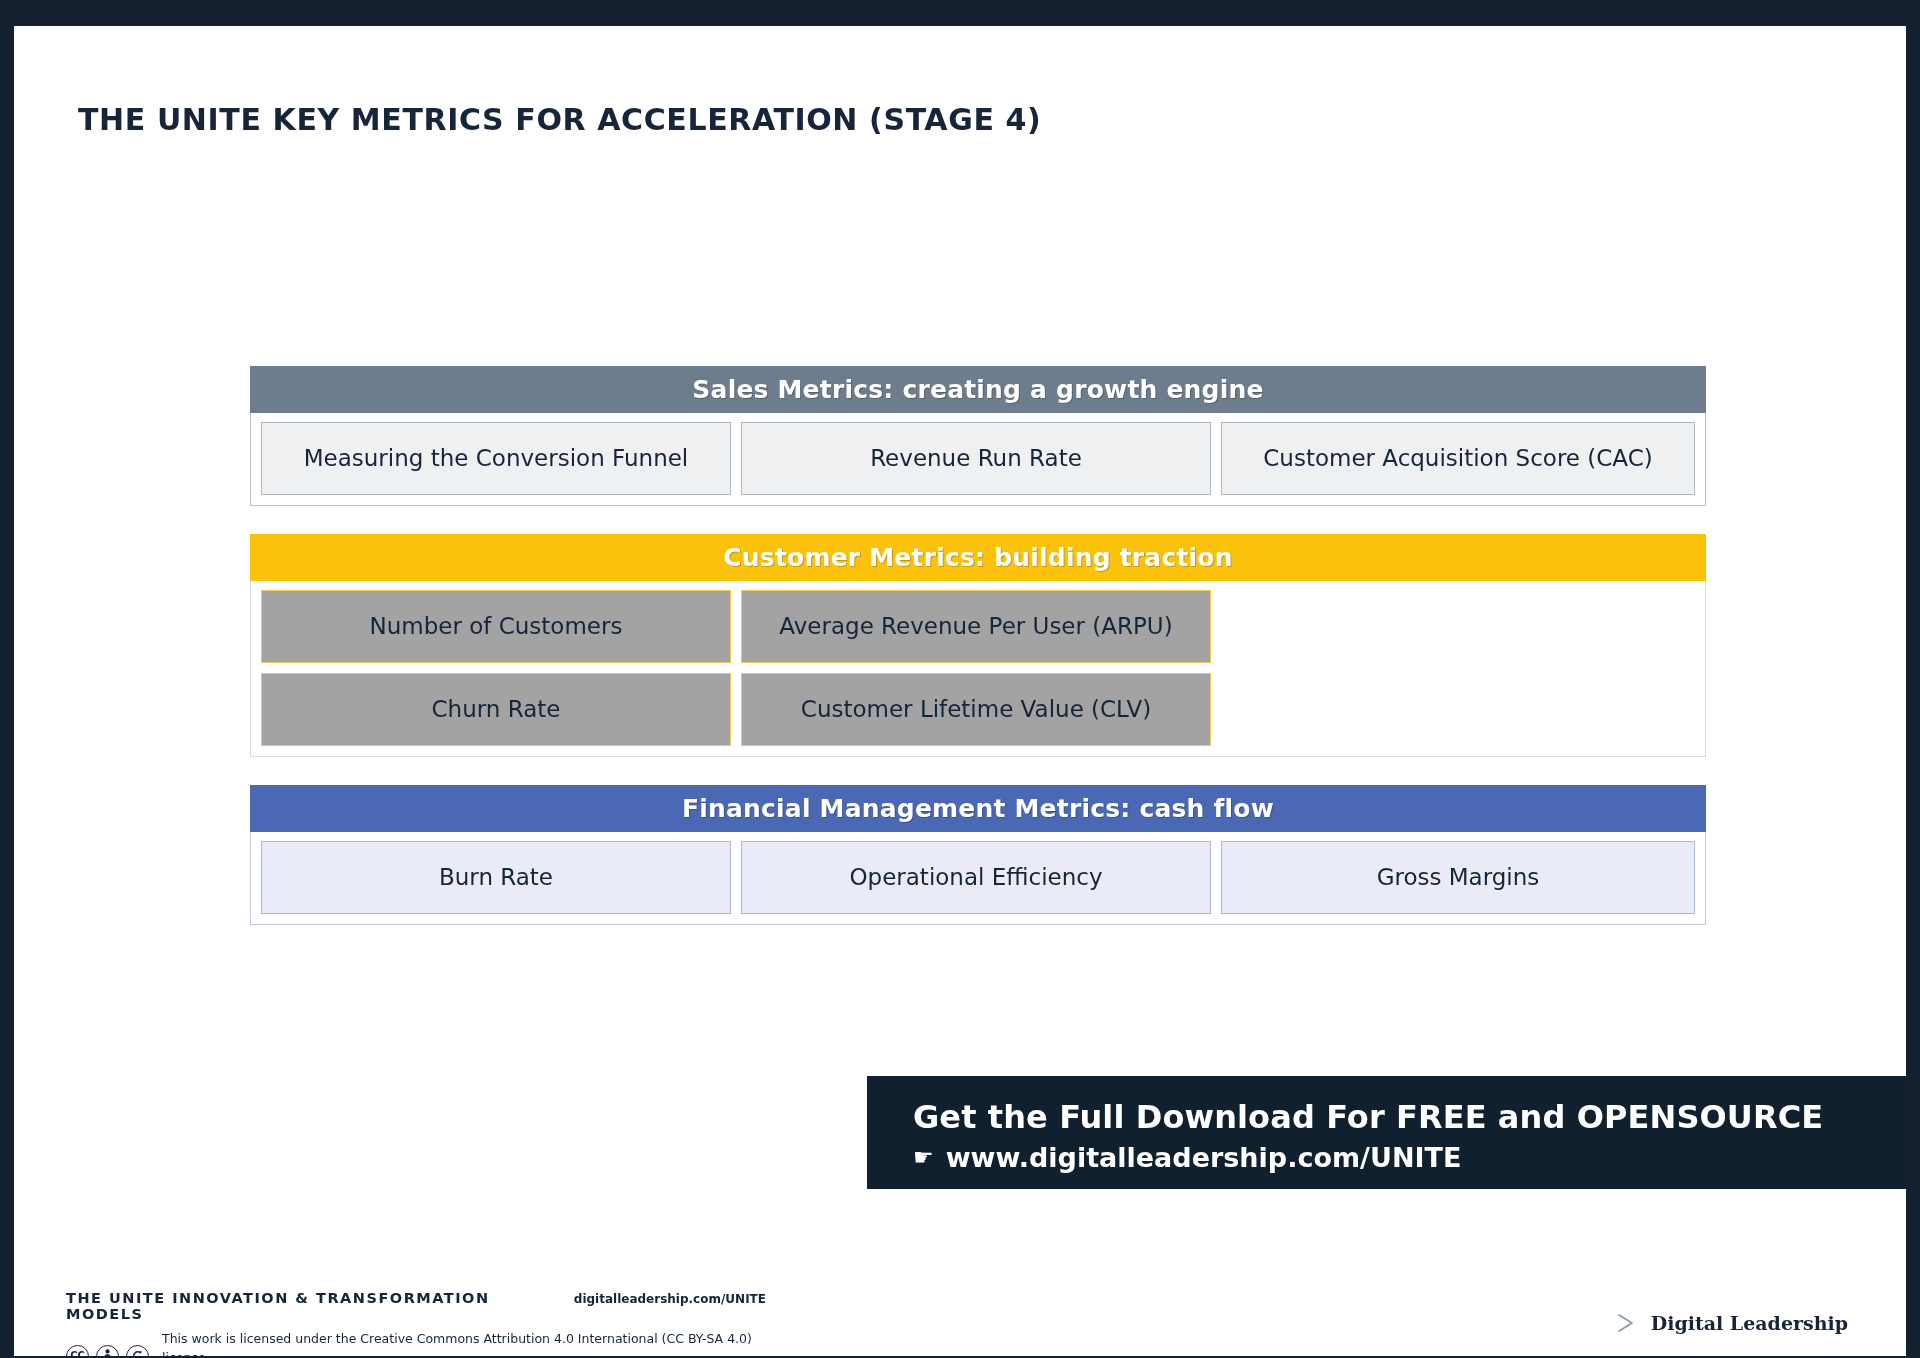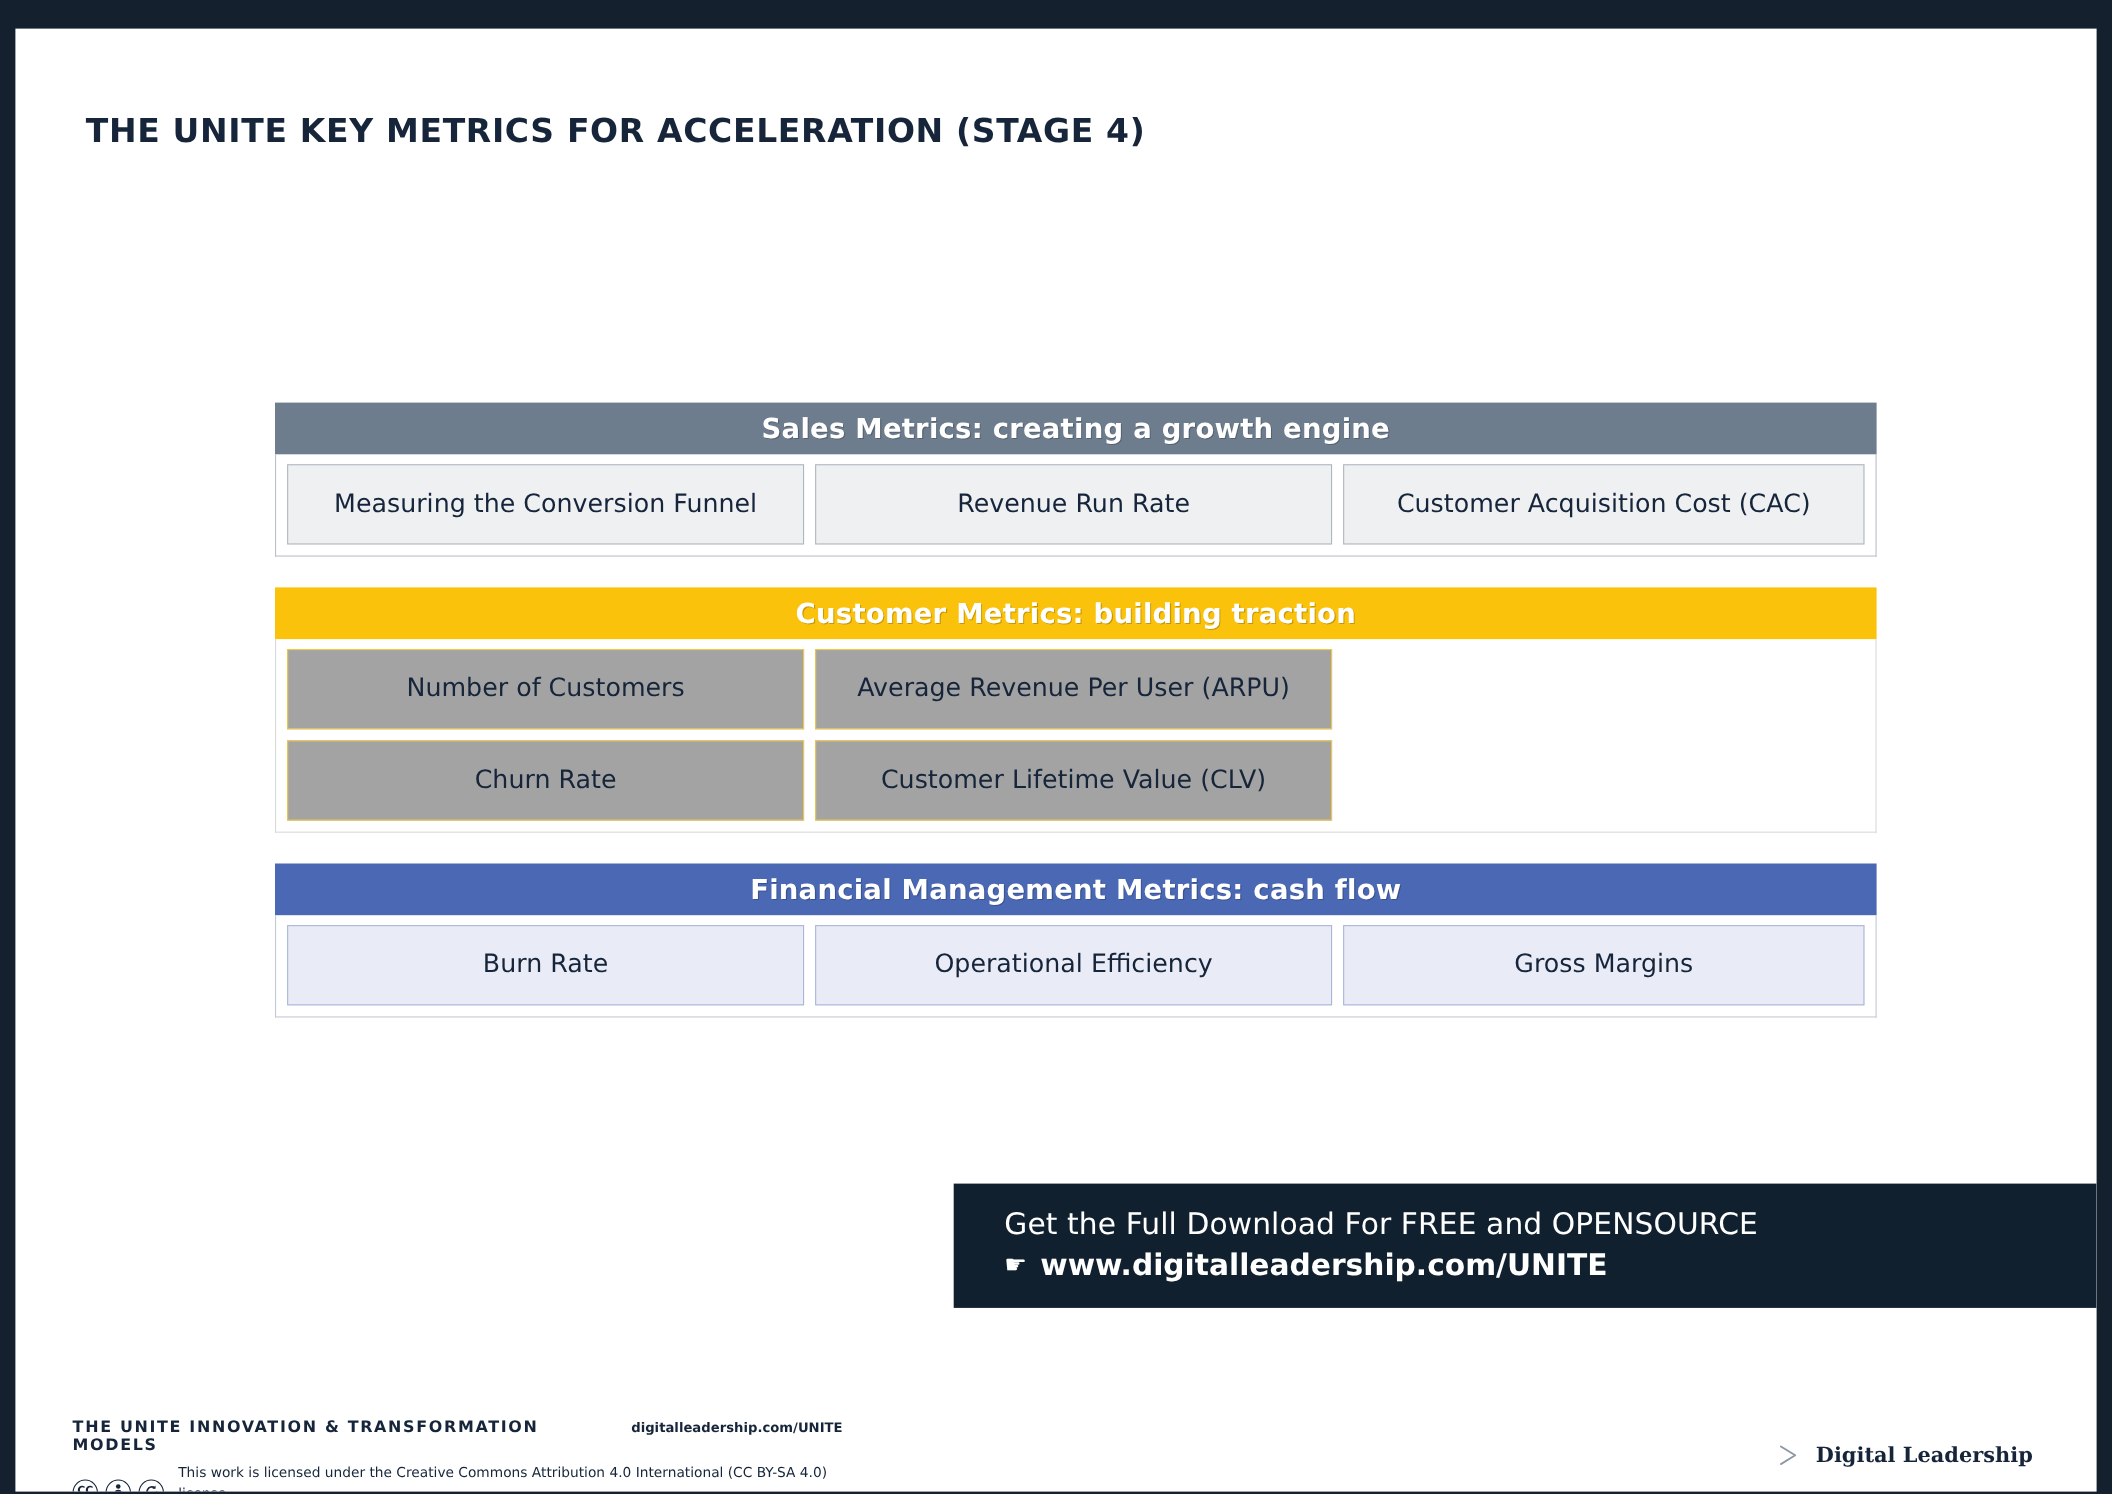--- a/index.html
+++ b/index.html
@@ -112,22 +112,22 @@
     position: absolute;
     left: 853px;
     top: 1050px;
     width: 1039px;
     height: 113px;
     background: #11202e;
     color: #ffffff;
     padding: 22px 0 0 46px;
   }
   .cta-line1 {
-    font-size: 27px;
-    font-weight: normal;
+    font-size: 32px;
+    font-weight: bold;
     letter-spacing: 0.1px;
     white-space: nowrap;
   }
   .cta-line2 {
     margin-top: 6px;
     font-size: 27px;
     font-weight: bold;
     display: flex;
     align-items: center;
     gap: 12px;
@@ -214,21 +214,21 @@
       <div class="section sec-sales">
         <div class="section-header">Sales Metrics: creating a growth engine</div>
         <div class="section-body">
           <div class="col col-a">
             <div class="metric-box">Measuring the Conversion Funnel</div>
           </div>
           <div class="col col-b">
             <div class="metric-box">Revenue Run Rate</div>
           </div>
           <div class="col col-c">
-            <div class="metric-box">Customer Acquisition Cost (CAC)</div>
+            <div class="metric-box">Customer Acquisition Score (CAC)</div>
           </div>
         </div>
       </div>
 
       <div class="section sec-customer">
         <div class="section-header">Customer Metrics: building traction</div>
         <div class="section-body">
           <div class="col col-a">
             <div class="metric-box">Number of Customers</div>
             <div class="metric-box">Churn Rate</div>

